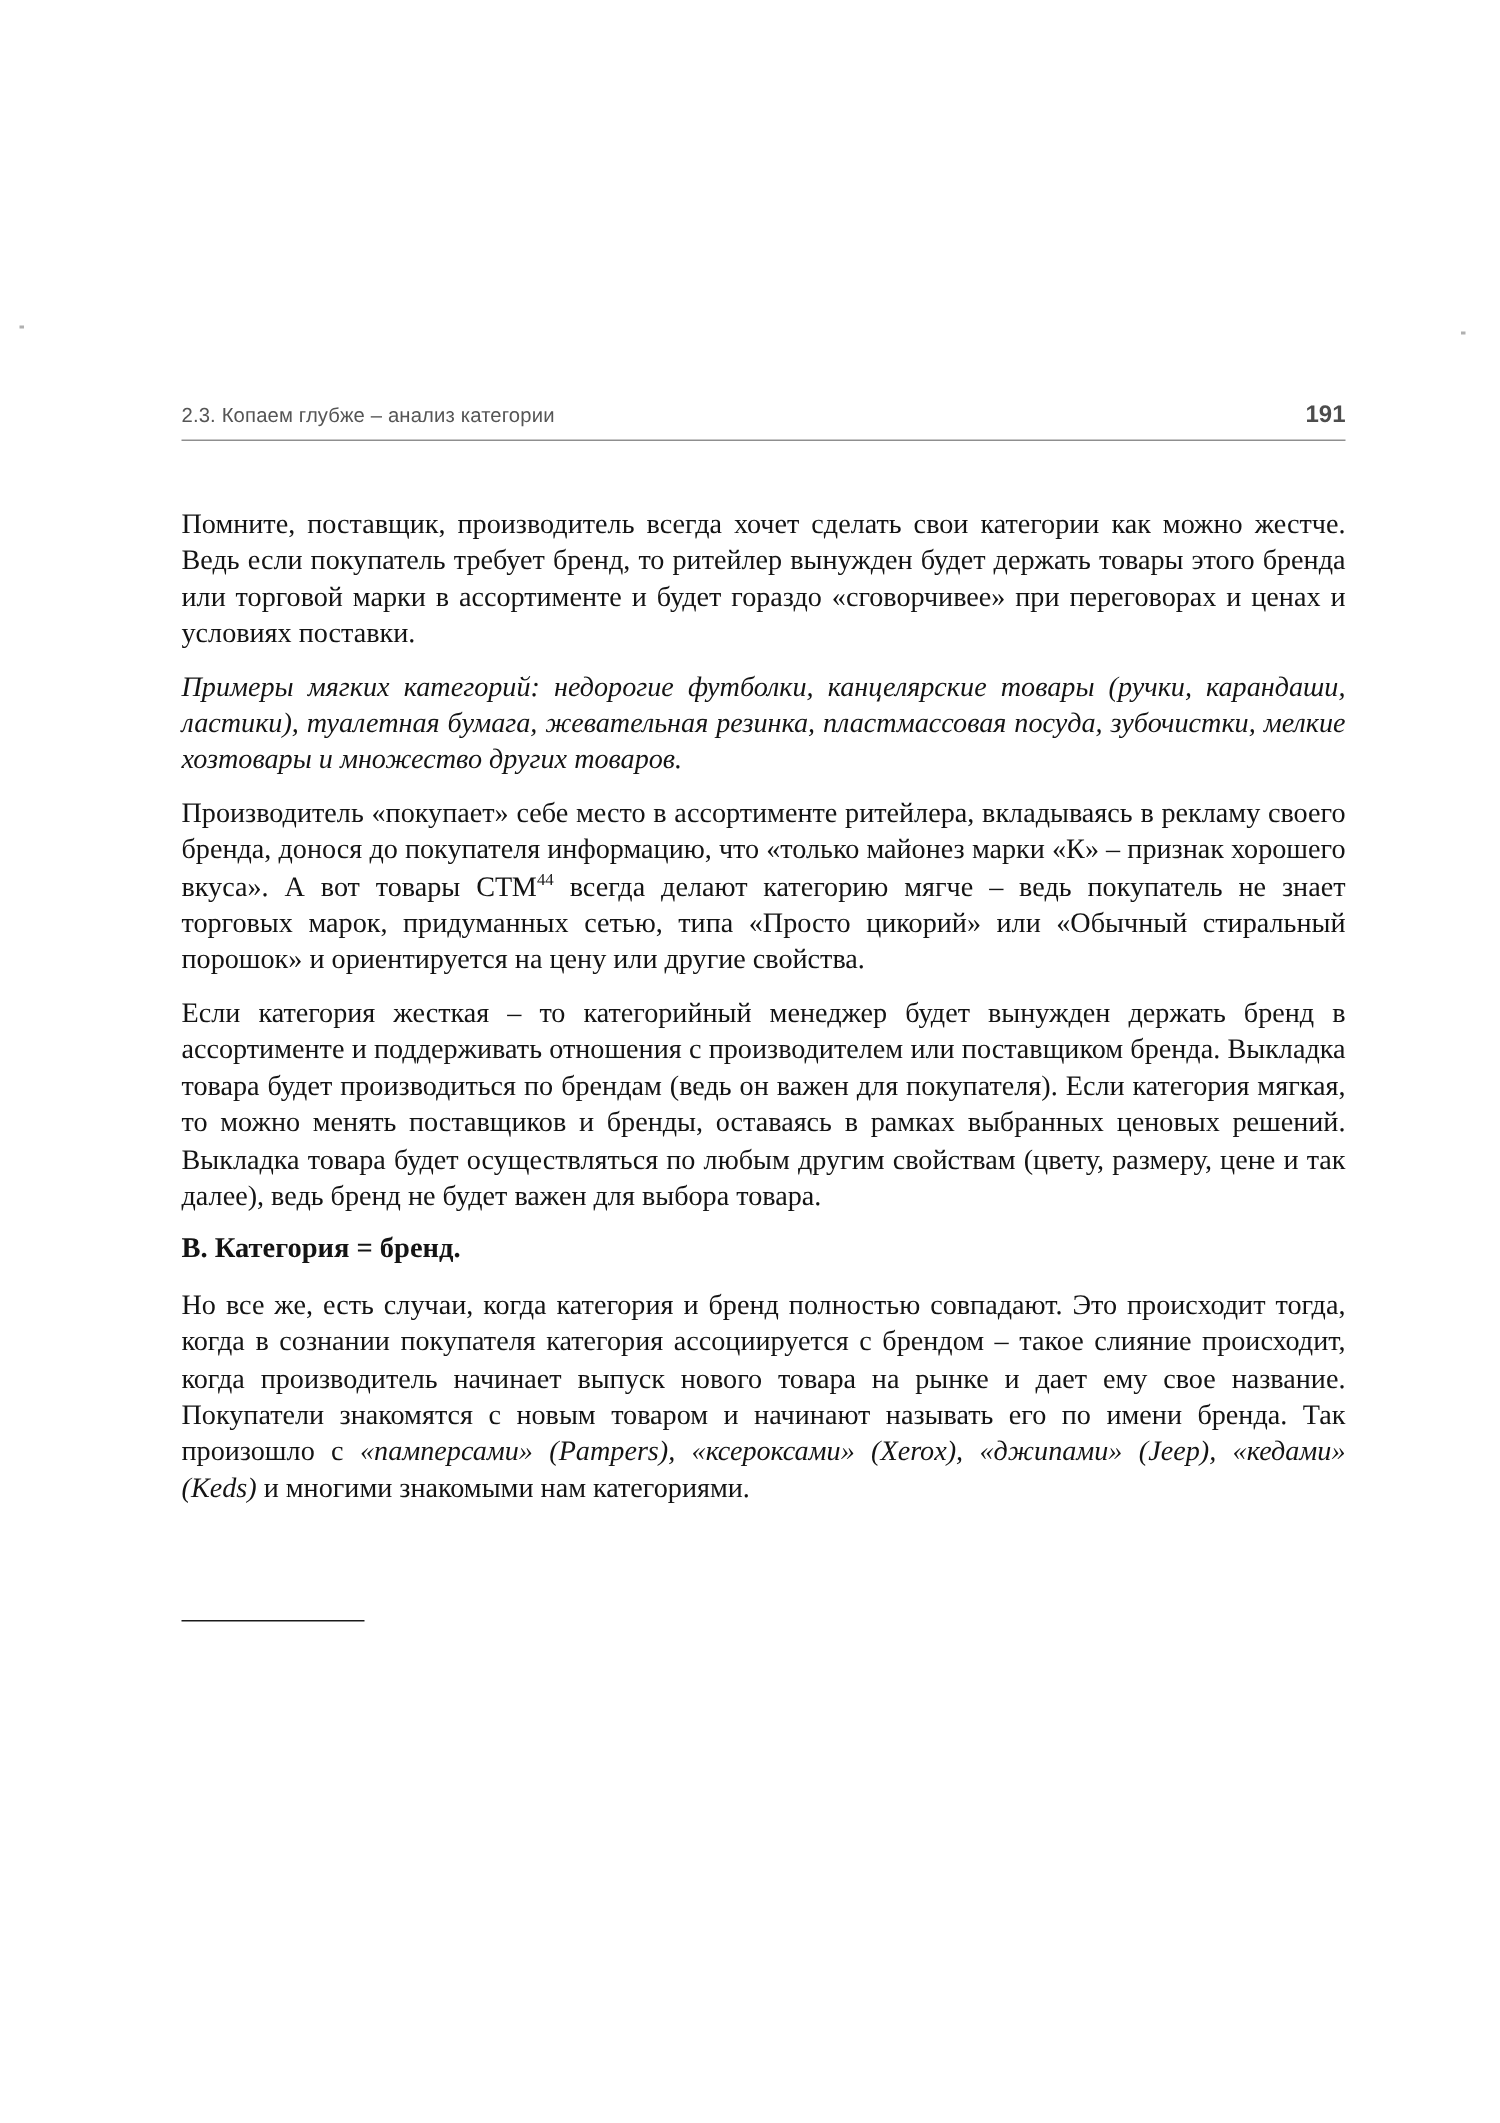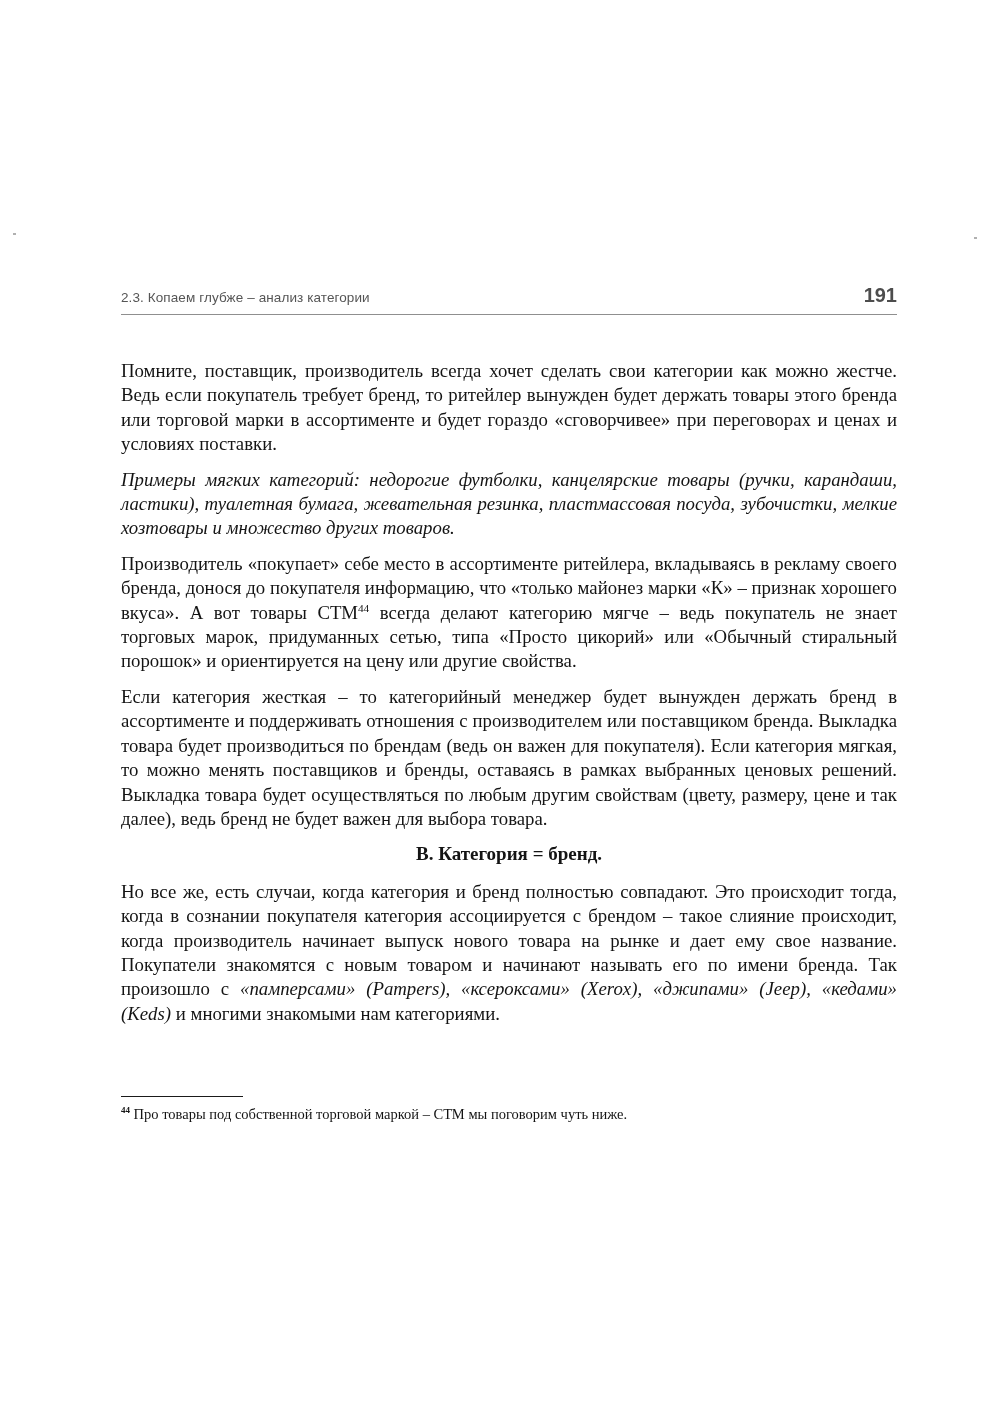--- a/index.html
+++ b/index.html
@@ -8,21 +8,20 @@
     background: #ffffff;
   }
   .page {
     position: relative;
     width: 1000px;
     height: 1145px;
     background: #ffffff;
     font-family: "Liberation Serif", serif;
     color: #141414;
     overflow: hidden;
-    margin-top: 16px;
   }
   .crop {
     position: absolute;
     width: 3px;
     height: 2px;
     background: #8f8f8f;
     opacity: .7;
   }
   .crop.tl { left: 13px;  top: 217px; }
   .crop.tr { left: 974px; top: 221px; }
@@ -40,21 +39,21 @@
     justify-content: space-between;
     align-items: baseline;
     font-family: "Liberation Sans", sans-serif;
     color: #555555;
   }
   .rh-title {
     font-size: 13.5px;
     letter-spacing: .1px;
   }
   .rh-page {
-    font-size: 20px;
+    font-size: 16px;
     font-weight: bold;
     color: #4d4d4d;
   }
   .head-rule {
     margin-top: 7px;
     border-bottom: 1.5px solid #8f8f8f;
   }
   .bodytext {
     margin-top: 44px;
     font-size: 18.8px;
@@ -69,21 +68,21 @@
   }
   .fnref {
     font-size: 60%;
     line-height: 0;
     vertical-align: super;
   }
   .subhead {
     font-size: 19px;
     font-weight: bold;
     margin: 11px 0 13px 0;
-    text-align: center;
+    text-align: left;
   }
   .footnote-block {
     position: absolute;
     left: 121px;
     top: 1080px;
     width: 776px;
   }
   .fn-rule {
     width: 122px;
     border-bottom: 1.5px solid #1a1a1a;
@@ -131,16 +130,15 @@
 
       <h3 class="subhead">В. Категория = бренд.</h3>
 
       <p class="para"><span>Но все же, есть случаи, когда категория и бренд полностью совпадают. Это происходит тогда, когда в сознании покупателя категория ассоциируется с брендом – такое слияние происходит, когда производитель начинает выпуск нового товара на рынке и дает ему свое название. Покупатели знакомятся с новым товаром и начинают называть его по имени бренда. Так произошло с </span><span class="em">«памперсами» (Pampers), «ксероксами» (Xerox), «джипами» (Jeep), «кедами» (Keds)</span><span> и многими знакомыми нам категориями.</span></p>
 
     </div>
   </div>
 
   <div class="footnote-block">
     <div class="fn-rule"></div>
-    <p class="footnote"><sup class="fn-marker">44</sup> <span>Про товары под собственной торговой маркой – СТМ мы поговорим чуть ниже.</span></p>
   </div>
 
 </div>
 
 </body></html>

